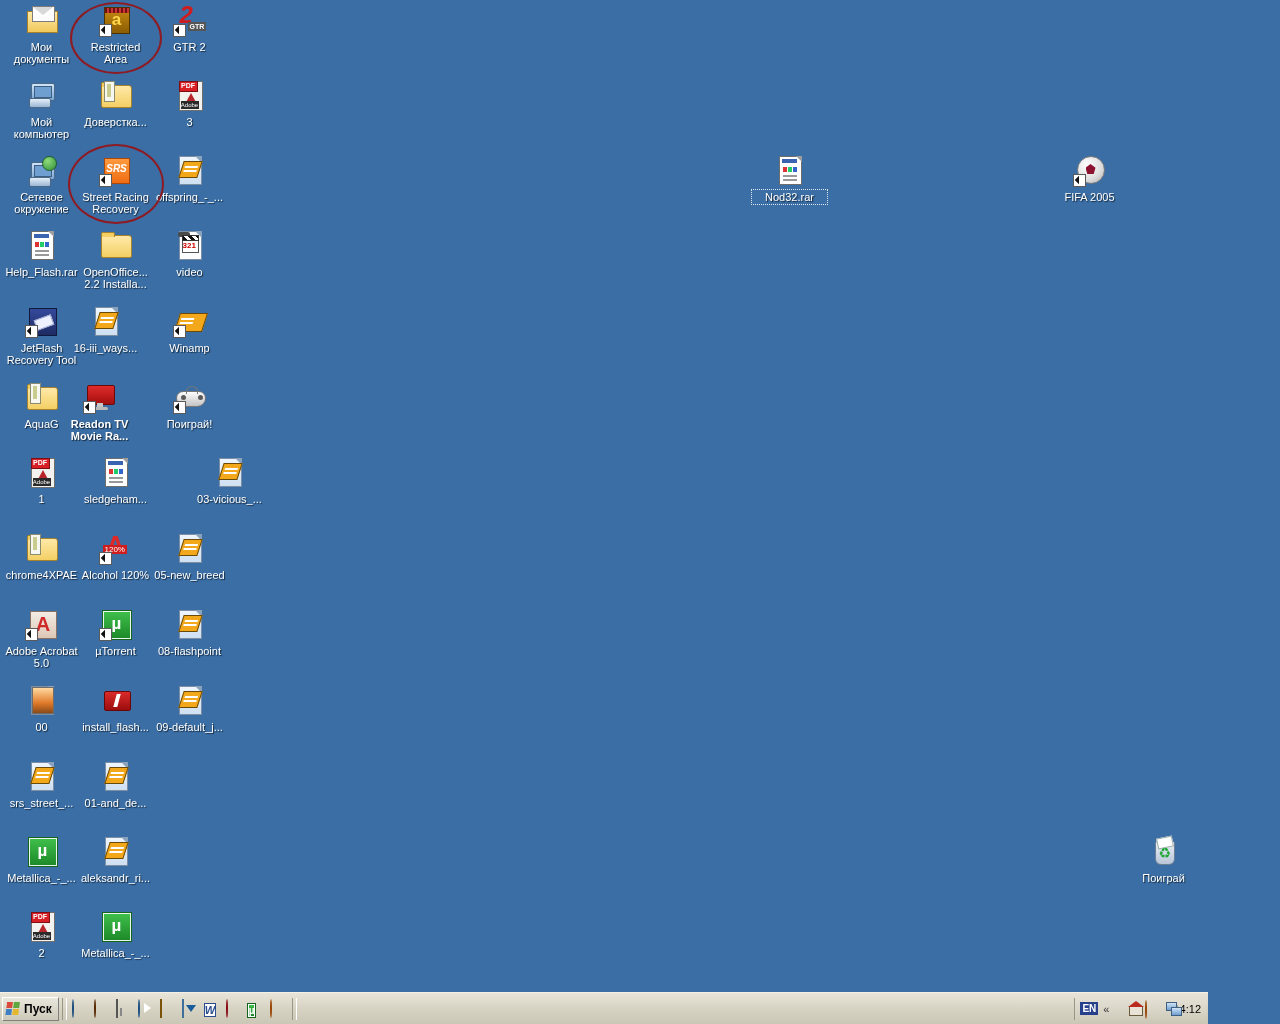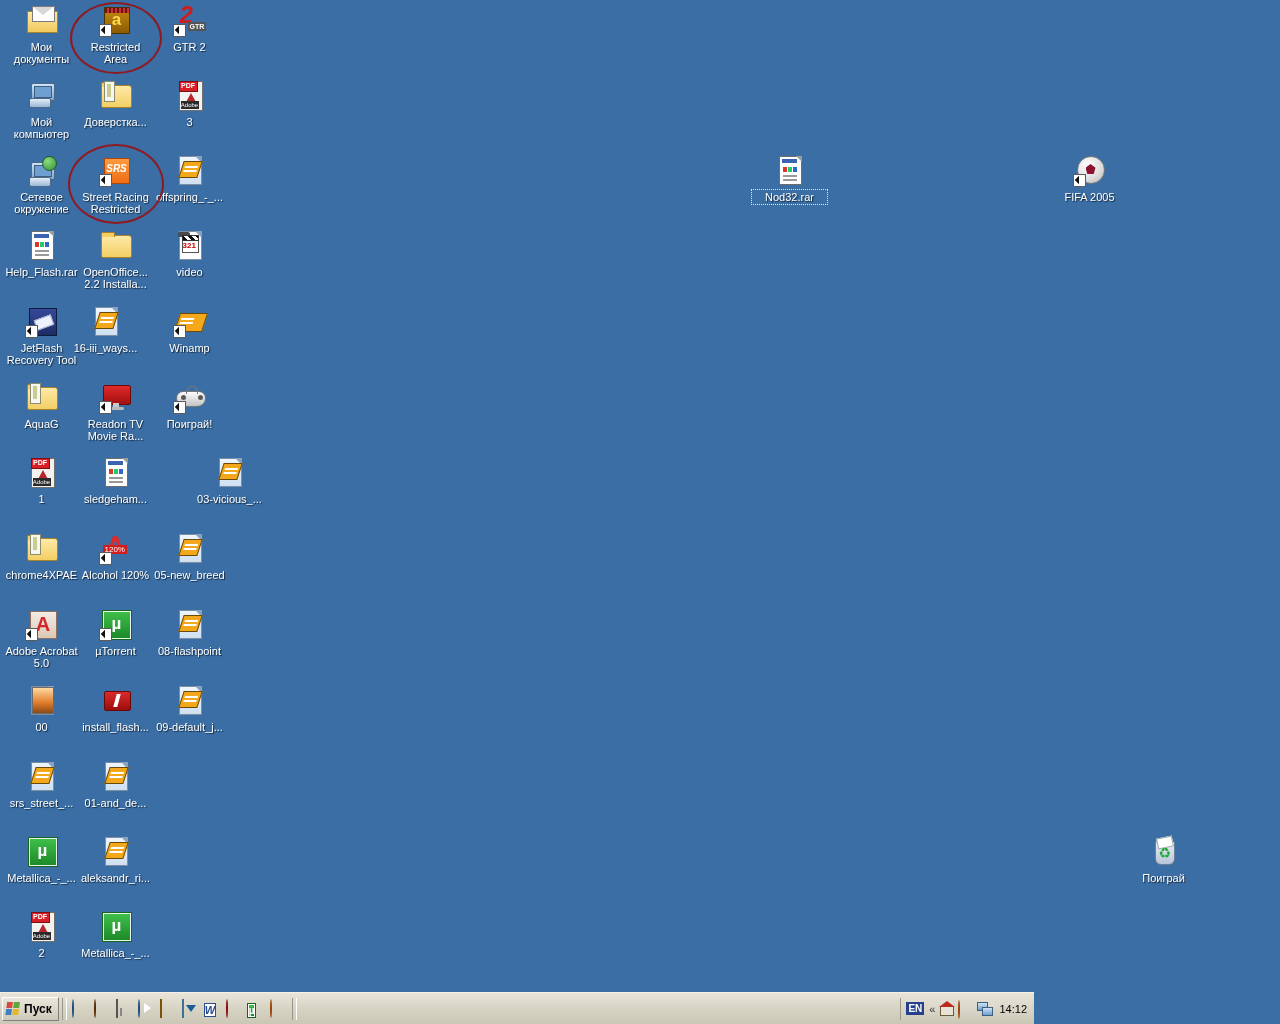--- a/index.html
+++ b/index.html
@@ -313,21 +313,21 @@
   }
 
   
   .annot{
     position:absolute;border:2px solid #8e1b22;border-radius:50%;
     background:transparent;pointer-events:none;
   }
 
   
   #taskbar{
-    position:absolute;left:0;bottom:0;width:1034px;height:31px;
+    position:absolute;left:0;bottom:0;width:1208px;height:31px;
     background:linear-gradient(#e8e4d8,#d6d2c2 55%,#cbc7b6);
     border-top:1px solid #f4f1e8;
     display:flex;align-items:center;
   }
   .tb-raise{
     border-top:1px solid #ffffff;border-left:1px solid #ffffff;
     border-right:1px solid #808080;border-bottom:1px solid #808080;
   }
   #start{
     display:flex;align-items:center;gap:3px;
@@ -359,20 +359,21 @@
     font-size:11px;color:#000;overflow:hidden;white-space:nowrap;cursor:default;
   }
   .taskbtn .ti{width:14px;height:14px;flex:0 0 14px;position:relative;}
   .taskbtn .tt{overflow:hidden;text-overflow:ellipsis;}
 
   #tray{
     margin-left:auto;display:flex;align-items:center;height:22px;
     gap:5px;padding:0 5px;margin-right:2px;
     border-left:1px solid #9a9685;
     background:linear-gradient(#e4e0d4,#d0ccbc);
+    text-align:right;
   }
   #lang{
     background:#26408b;color:#fff;font-size:10px;font-weight:bold;
     padding:1px 2px;line-height:11px;cursor:default;
   }
   #chev{font-size:11px;color:#333;cursor:default;letter-spacing:-1px;}
   .tray-ico{width:15px;height:15px;position:relative;cursor:default;}
   #clock{font-size:11px;color:#000;cursor:default;padding-left:2px;}
 
   
@@ -481,21 +482,21 @@
     </div>
     <div class="icon" style="left: 78px; top: 154px;">
       <div class="glyph">
         <span class="art">
           <span class="sq-orange">
             <span>SRS</span>
           </span>
         </span>
         <span class="shc"></span>
       </div>
-      <span class="label">Street Racing Restricted</span>
+      <span class="label">Street Racing Recovery</span>
     </div>
     <div class="icon" style="left: 152px; top: 154px;">
       <div class="glyph">
         <span class="art">
           <span class="page blue"></span>
           <span class="wa"></span>
         </span>
       </div>
       <span class="label">offspring_-_...</span>
     </div>
@@ -556,21 +557,21 @@
     </div>
     <div class="icon" style="left: 4px; top: 381px;">
       <div class="glyph">
         <span class="art">
           <span class="folder"></span>
           <span class="folder-doc"></span>
         </span>
       </div>
       <span class="label">AquaG</span>
     </div>
-    <div class="icon" style="left: 78px; top: 381px;">
+    <div class="icon" style="left: 62px; top: 381px; font-weight: bold;">
       <div class="glyph">
         <span class="art">
           <span class="tv"></span>
           <span class="tv-st"></span>
           <span class="tv-bs"></span>
         </span>
         <span class="shc"></span>
       </div>
       <span class="label">Readon TV Movie Ra...</span>
     </div>

